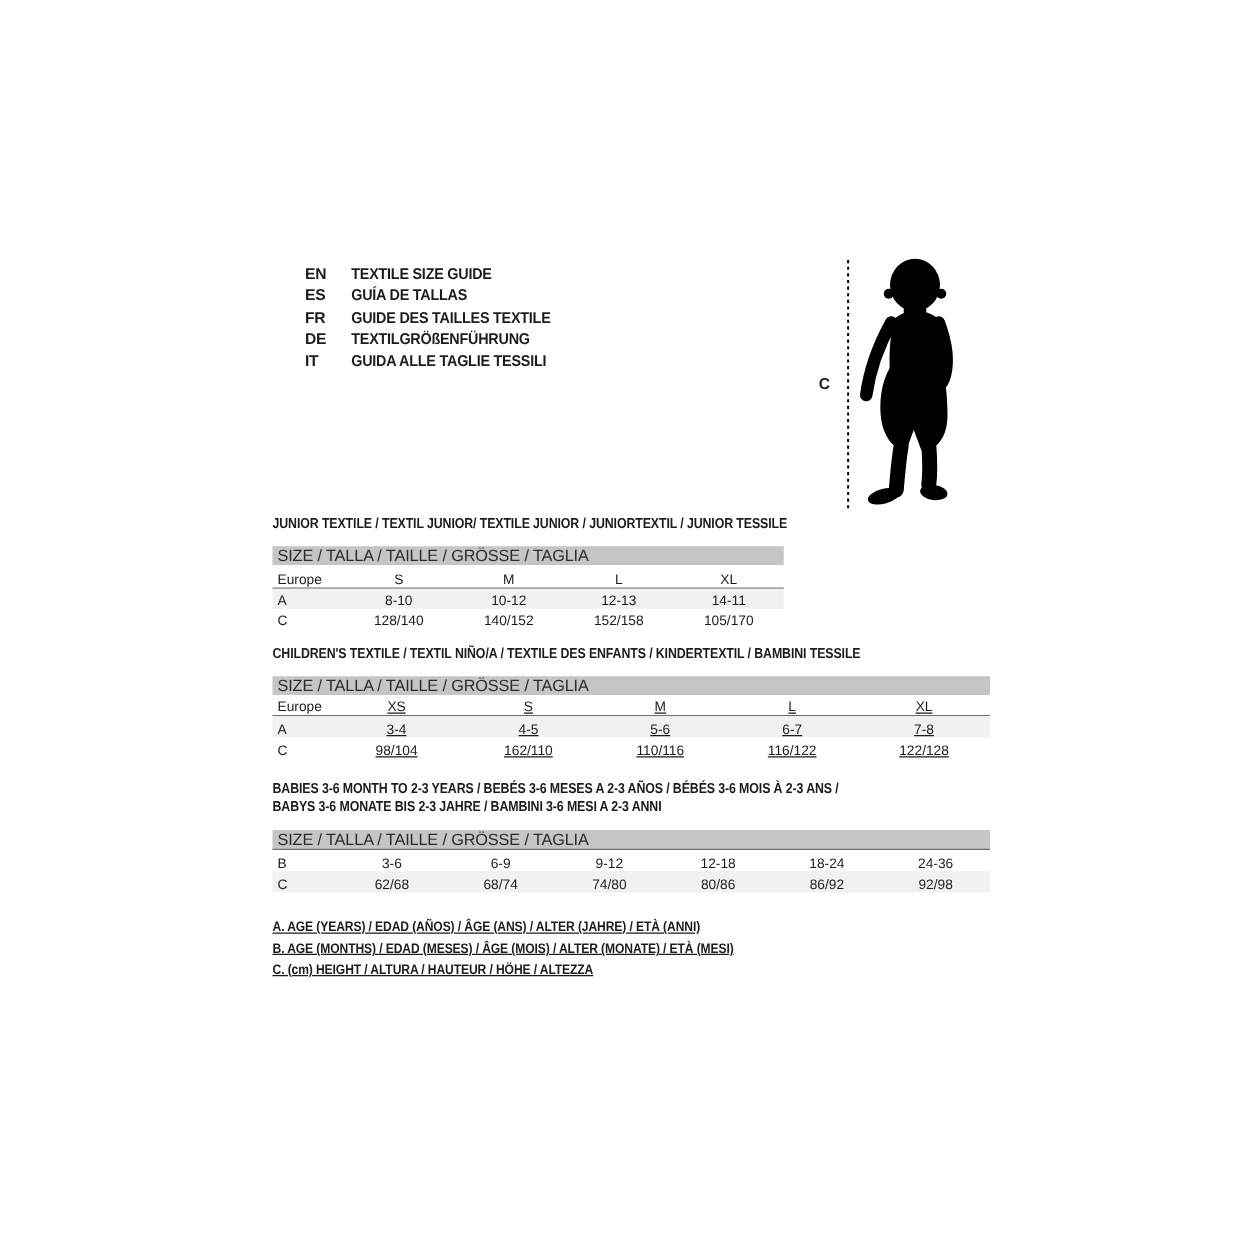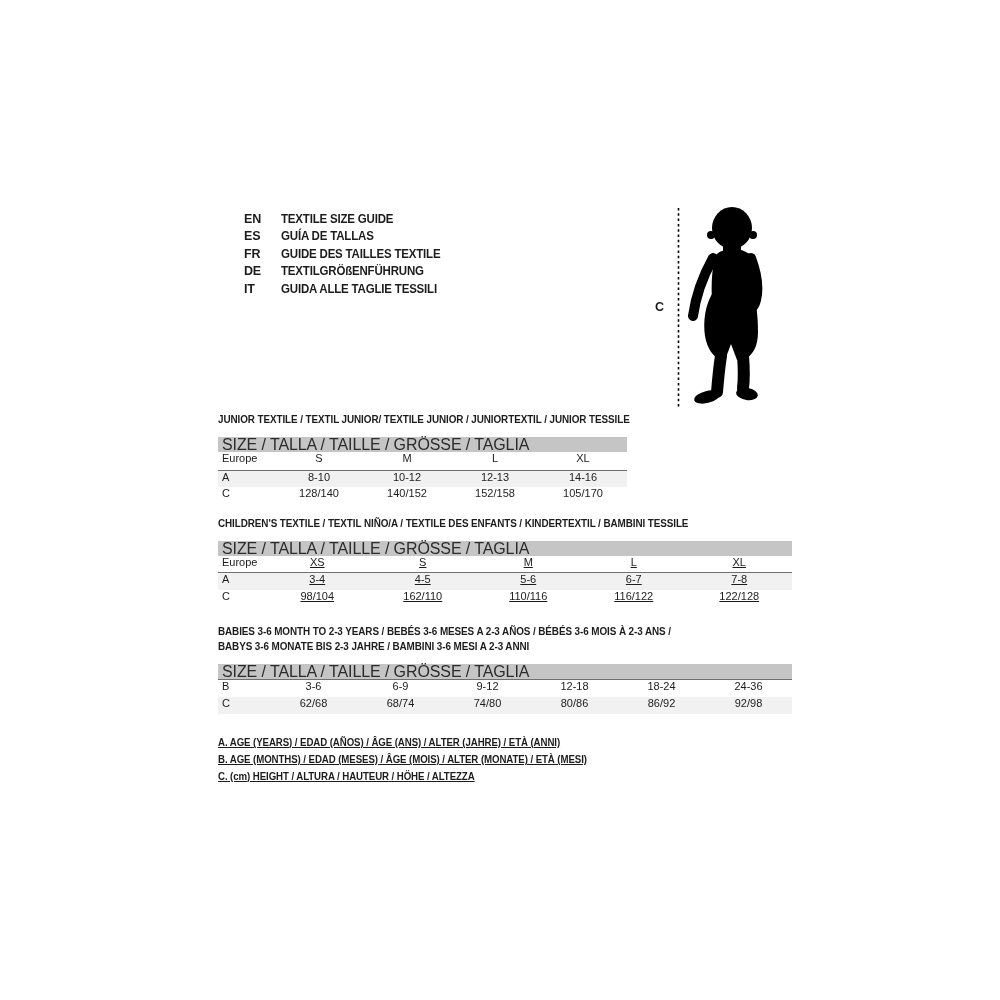--- a/index.html
+++ b/index.html
@@ -17,23 +17,23 @@
   
   .figure-block{position:absolute;left:650px;top:192px;width:130px;height:218px;}
   .figure-block svg{position:absolute;left:0;top:0;}
   .c-label{position:absolute;left:5px;top:108px;font-size:12.5px;font-weight:bold;}
   
   .tbl{position:absolute;left:218px;}
   .tbl-title{position:absolute;left:218px;font-size:11.5px;font-weight:bold;
     white-space:nowrap;transform:scaleX(0.86);transform-origin:0 0;
     letter-spacing:-0.1px;line-height:15px;}
   .bar{height:15px;background:#c5c5c5;display:flex;align-items:center;
-    padding-left:4px;font-size:16px;color:#2b2b2b;letter-spacing:-0.1px;}
+    padding-left:4px;font-size:13px;color:#2b2b2b;letter-spacing:-0.1px;}
   .bar-rule{height:16px;border-bottom:1px solid #6f6f6f;}
-  .trow{display:flex;align-items:flex-start;font-size:11px;height:16px;}
+  .trow{display:flex;align-items:flex-end;font-size:11px;height:16px;}
   .hdr-row{height:19px;border-bottom:1px solid #6f6f6f;}
   .lbl{padding-left:4px;white-space:nowrap;}
   .val{text-align:center;white-space:nowrap;}
   .shade{background:#f1f1f1;}
   .t1{width:409px;top:437px;}
   .t1 .lbl{width:57px;} .t1 .val{width:88px;}
   .t2{width:574px;top:541px;}
   .t2 .lbl{width:46.5px;} .t2 .val{width:105.5px;text-decoration:underline;}
   .t2 .trow{height:17px;}
   .t3{width:574px;top:664px;}
@@ -107,21 +107,21 @@
       <span class="val">S</span>
       <span class="val">M</span>
       <span class="val">L</span>
       <span class="val">XL</span>
     </div>
     <div class="trow shade">
       <span class="lbl">A</span>
       <span class="val">8-10</span>
       <span class="val">10-12</span>
       <span class="val">12-13</span>
-      <span class="val">14-16</span>
+      <span class="val">14-11</span>
     </div>
     <div class="trow">
       <span class="lbl">C</span>
       <span class="val">128/140</span>
       <span class="val">140/152</span>
       <span class="val">152/158</span>
       <span class="val">105/170</span>
     </div>
   </div>
 

